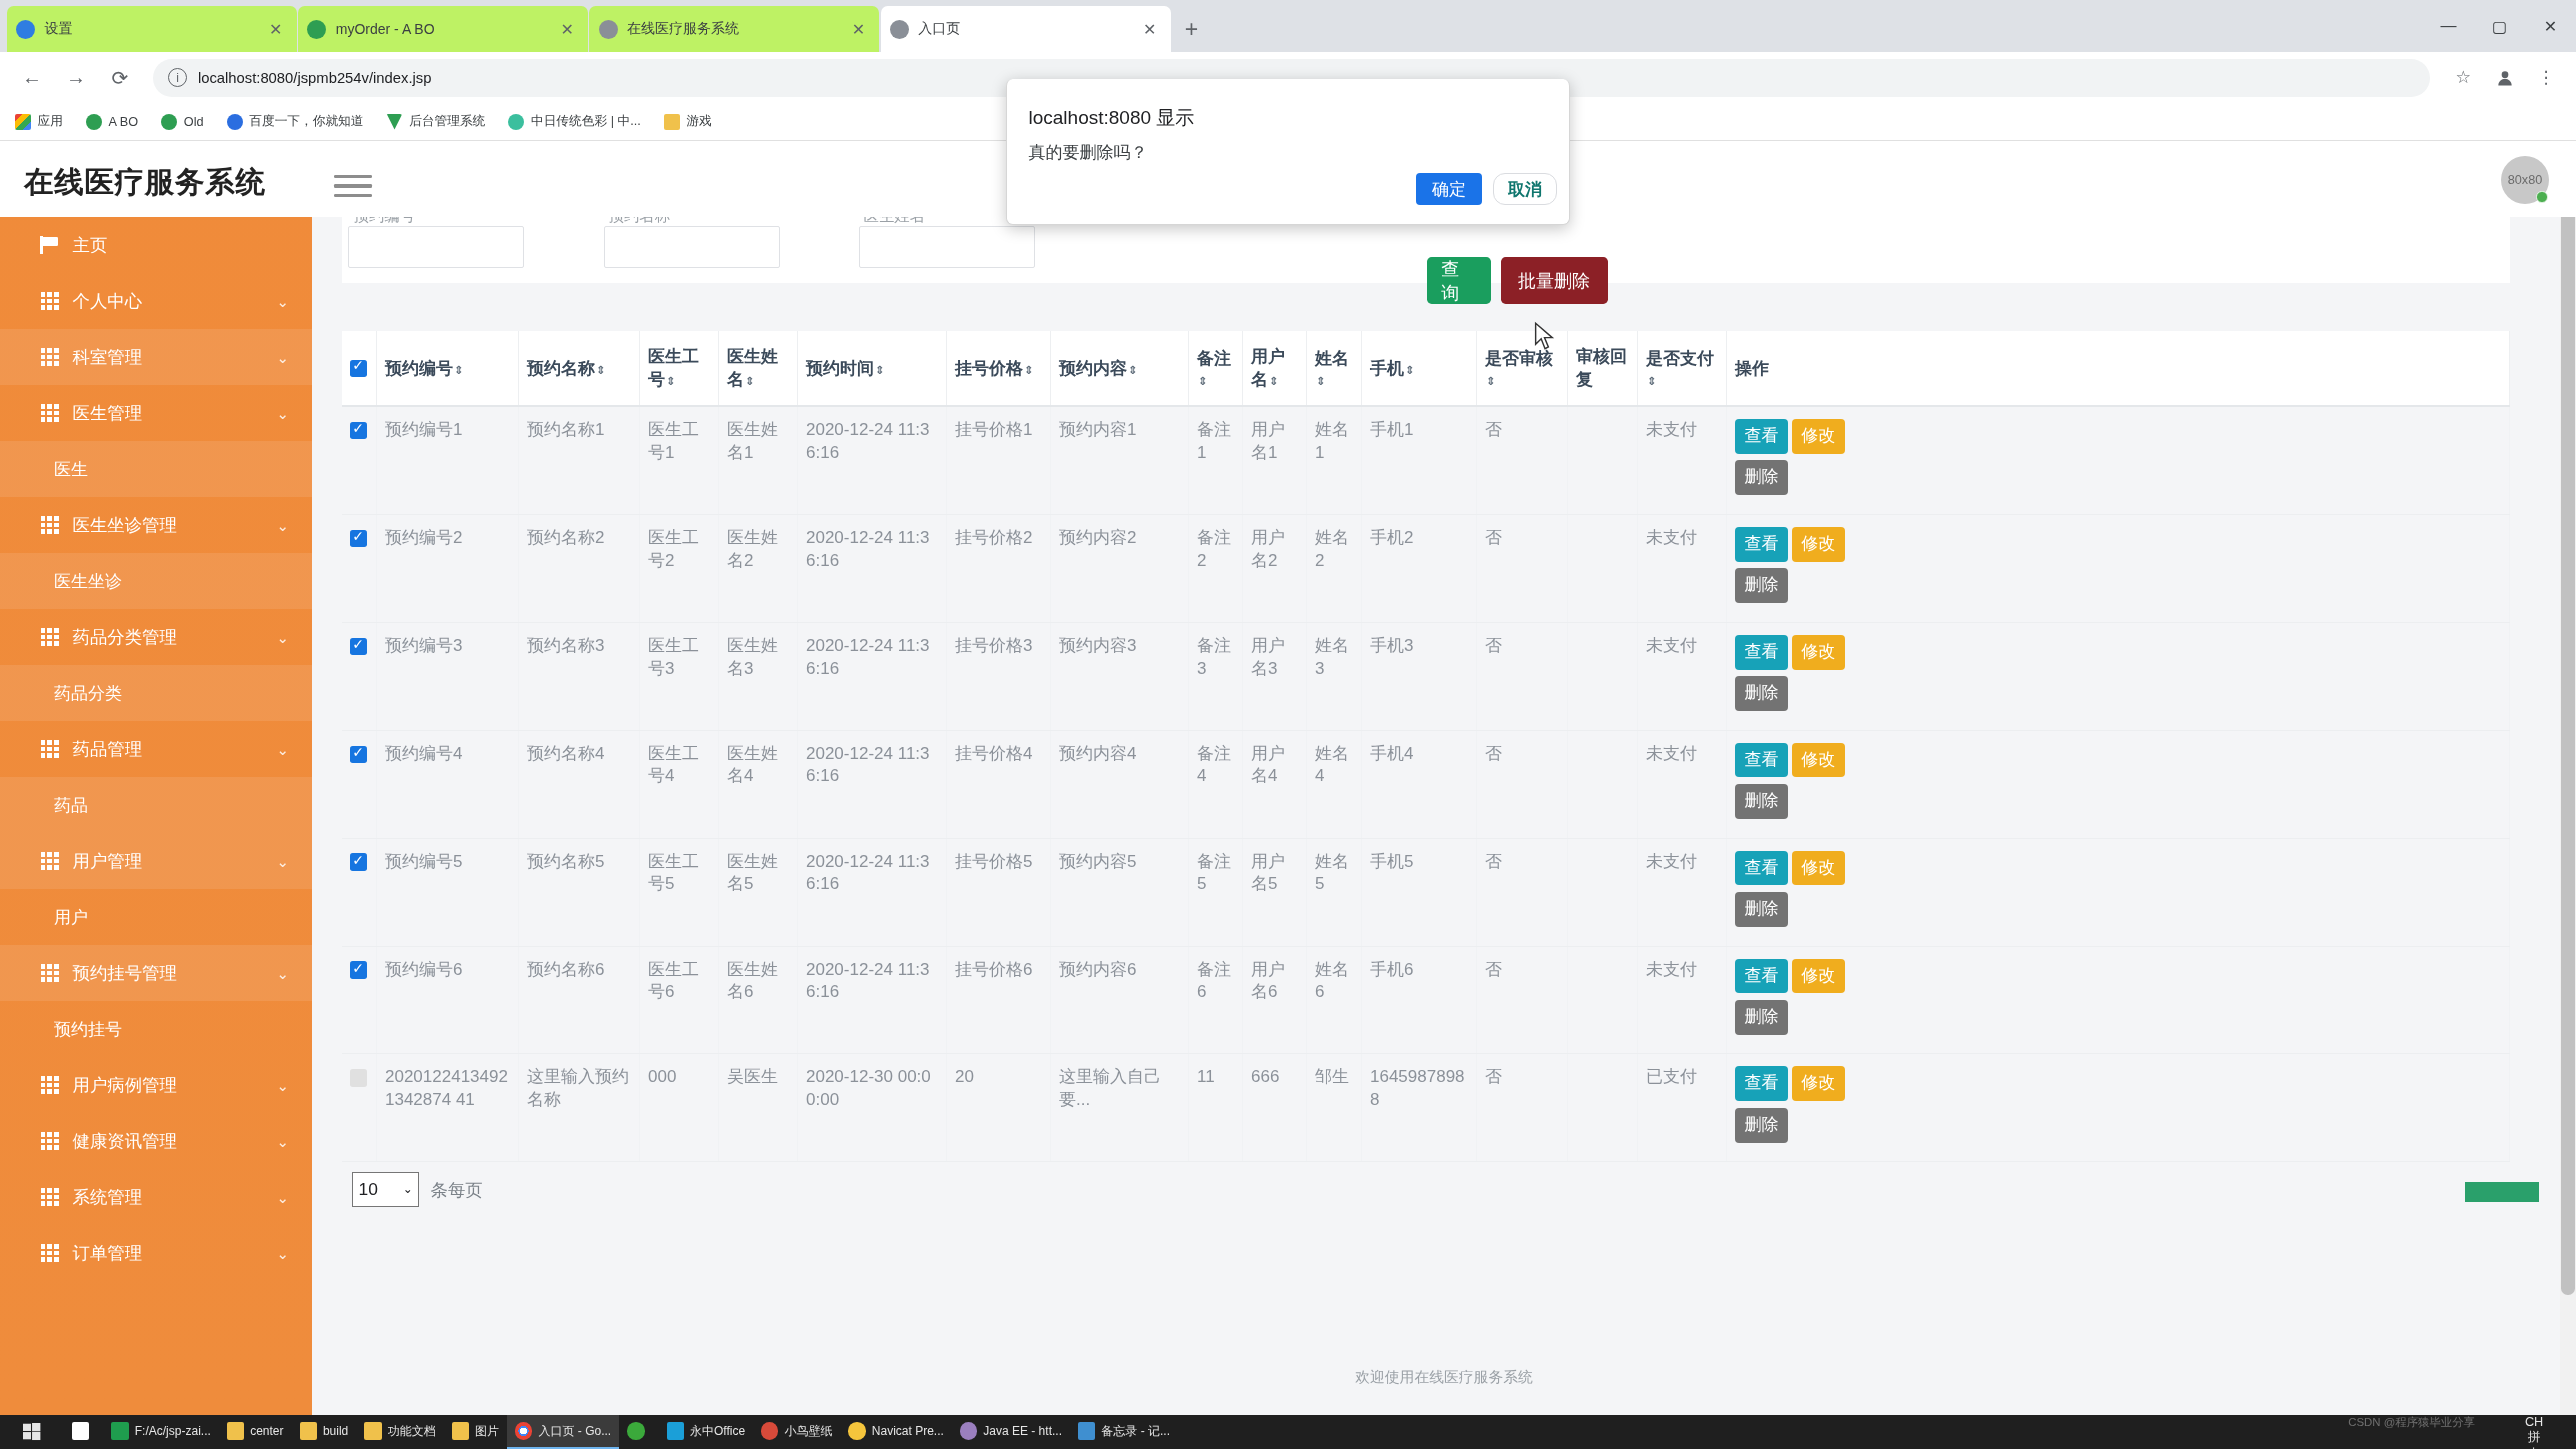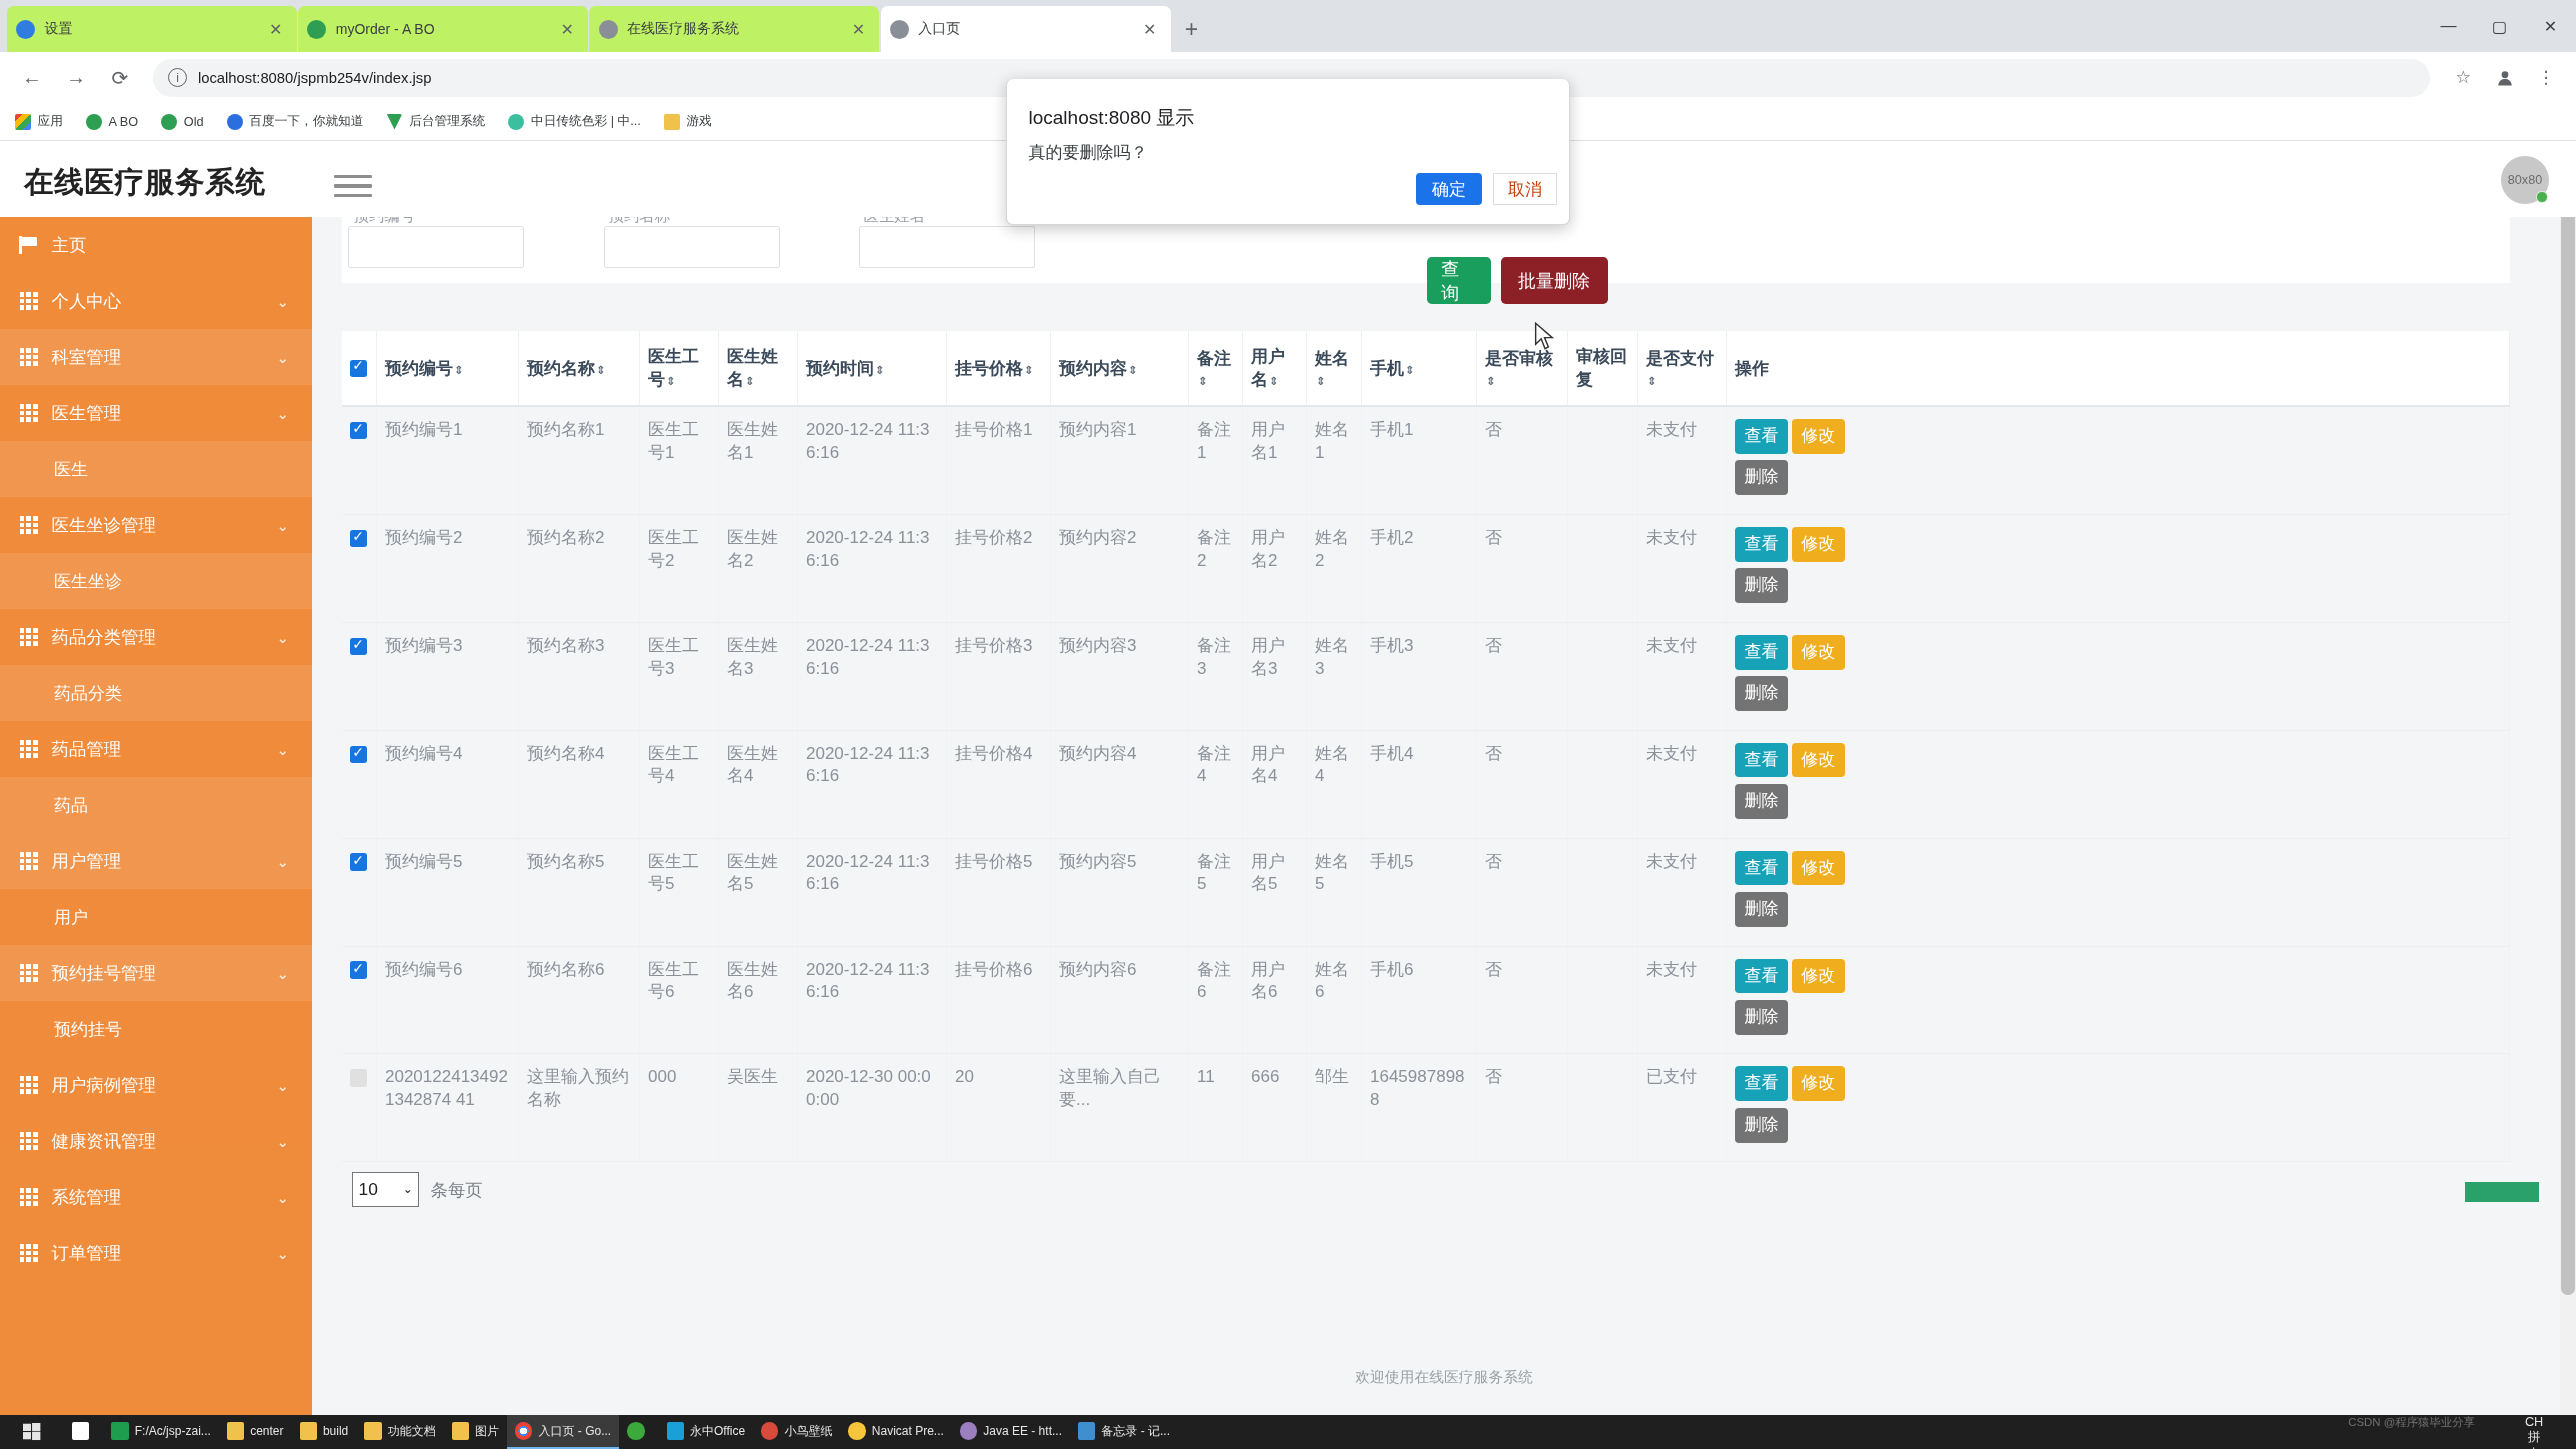--- a/index.html
+++ b/index.html
@@ -55,21 +55,21 @@
   .brandtitle { position:absolute; left:24px; top:22px; font-size:29.5px; font-weight:bold; color:#222; letter-spacing:0.7px;}
   .hamburger { position:absolute; left:334px; top:34px; width:38px; }
   .hamburger span { display:block; height:3.4px; background:#8d8d8d; border-radius:1.3px; margin-bottom:6px;}
   .avatarwrap { position:absolute; right:27px; top:14.8px; width:48px; height:48px; }
   .avatar { width:48px; height:48px; border-radius:50%; background:#c8c8c8; color:#6b6b6b;
             font-size:12.7px; display:flex; align-items:center; justify-content:center;}
   .avdot { position:absolute; right:1.3px; bottom:1.3px; width:11.4px; height:11.4px; border-radius:50%;
            background:#4caf50; border:1.3px solid #eaf6ea;}
 
   .menu { position:absolute; left:0; top:76px; width:312px; }
-  .mitem { position:relative; display:flex; align-items:center; height:56px; padding-left:14px;
+  .mitem { position:relative; display:flex; align-items:center; height:56px; padding-left:35px;
            color:#fff; font-size:17.4px; }
   .mitem.lvl1 { }
   .mitem.shade { background:rgba(255,255,255,0.10); }
   .mitem.sub { padding-left:54px; font-size:17px; }
   .mico { width:29.5px; flex:0 0 29.5px; display:flex; align-items:center; justify-content:center; margin-right:8px;}
   .gridico { display:grid; grid-template-columns:repeat(3,4.7px); grid-template-rows:repeat(3,4.7px); gap:2px;}
   .gridico i { background:#fff; display:block; width:4.7px; height:4.7px;}
   .flagico { width:19px; height:17.4px; position:relative;}
   .flagico:before { content:""; position:absolute; left:0; top:0; width:2.7px; height:17.4px; background:#fff;}
   .flagico:after { content:""; position:absolute; left:2.7px; top:0.7px; width:14.8px; height:8.7px; background:#fff; border-radius:0 1.3px 1.3px 0;}
@@ -136,21 +136,21 @@
   .dialog {
     position:absolute; left:1006px; top:79px; width:564px; height:146px;
     background:#fff; border-radius:6.7px; box-shadow:0 3.4px 14.8px rgba(0,0,0,0.22); z-index:60;
     border:0.7px solid #d6d6d6; border-top:none;
   }
   .dlg-title { position:absolute; left:21.5px; top:25.5px; font-size:19px; color:#202124; }
   .dlg-msg   { position:absolute; left:21.5px; top:62px; font-size:17px; color:#3c4043; }
   .dlg-ok { position:absolute; right:87px; bottom:19px; width:66px; height:32px; background:#1a73e8;
             color:#fff; border-radius:4px; font-size:17px; display:flex; align-items:center; justify-content:center;}
   .dlg-cancel { position:absolute; right:12px; bottom:19px; width:64px; height:32px; background:#fff;
-            color:#c2410c; border:0.7px solid #dadce0; border-radius:0; font-size:17px; display:flex; align-items:center; justify-content:center;}
+            color:#0f766e; border:0.7px solid #dadce0; border-radius:12px; font-size:17px; display:flex; align-items:center; justify-content:center;font-weight:bold;}
 
   
   .taskbar { position:absolute; left:0; bottom:0; width:2576px; height:34px; background:#1f1f1f; display:flex; align-items:center; }
   .startbtn { width:64px; height:34px; display:flex; align-items:center; justify-content:center; }
   .tbitem { display:flex; align-items:center; height:34px; padding:0 8px; color:#e6e6e6; font-size:12px;
             max-width:154px; white-space:nowrap; overflow:hidden; border-bottom:2px solid transparent; }
   .tbitem.active { background:#3b3b3b; border-bottom-color:#6fb5ef; }
   .tbitem .ticon { width:17.4px; height:17.4px; margin-right:6px; flex:0 0 17.4px; border-radius:2px; }
   .tray { margin-left:auto; display:flex; align-items:center; height:34px; padding-right:6.7px; color:#e6e6e6; font-size:12px;flex-direction:column;}
   .trayitem { padding:0 4.7px; font-size:12.7px; }

